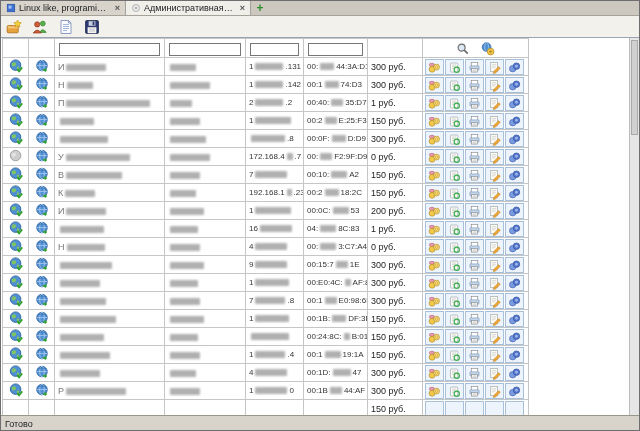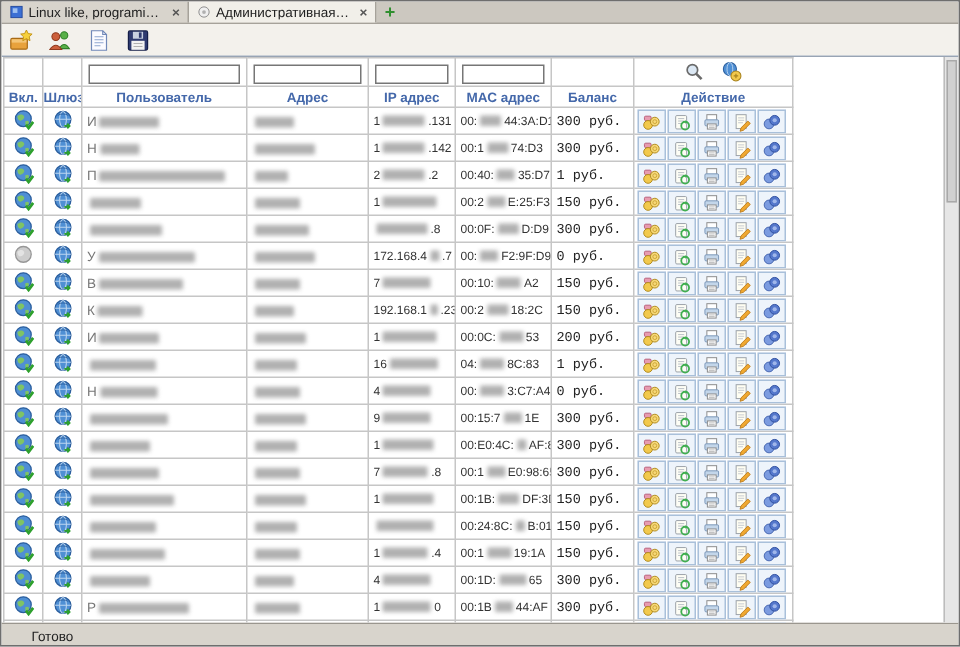--- a/index.html
+++ b/index.html
@@ -27,35 +27,35 @@
   thead tr.frow td{height:18px;background:#fff;}
   thead tr.frow input{display:block;width:calc(100% - 8px);height:13px;margin:2px auto 0;
       border:1px solid #767676;font-size:9px;padding:0 2px;font-family:"Liberation Sans",sans-serif;}
   thead tr.hrow th{height:14px;font-size:9px;font-weight:bold;color:#4468aa;background:#fff;text-align:center;}
   tbody td{height:18px;font-size:9px;color:#333;}
   td.c-ic{text-align:center;}
   .icw{display:inline-block;width:15px;height:15px;vertical-align:middle;}
   .icw svg{width:14px;height:14px;display:block;margin:0 auto;}
   td.c-user,td.c-addr{padding-left:3px;color:#777;}
   td.c-ip,td.c-mac{padding-left:3px;font-size:8px;color:#333;margin-top:33px;}
-  td.c-bal{padding-left:3px;font-size:9px;color:#222;font-family:Liberation Mono, monospace;}
+  td.c-bal{padding-left:3px;font-size:9px;color:#222;}
   td.c-act{padding-left:1px;}
   .abtn{display:inline-block;width:19px;height:16px;border:1px solid #a9c0da;background:#eef4fb;
         margin:0 0 0 1px;vertical-align:middle;text-align:center;}
   .abtn svg{width:13px;height:13px;margin-top:1px;}
   .blur{display:inline-block;height:7px;background:#9d9d9d;filter:blur(1.3px);opacity:.8;
         border-radius:1px;vertical-align:middle;margin:0 2px;}
   .factions{text-align:center;}
   .factions .icw{margin:1px 3px 0;}
   
   #vscroll{position:absolute;top:0;right:0;bottom:0;width:10px;background:#e6e6e6;border-left:1px solid #bcbcbc;}
   #vthumb{position:absolute;top:2px;left:1px;width:7px;height:95px;background:#d0d0d0;border:1px solid #a9a9a9;}
   
   #statusbar{height:17px;background:#d8d4cc;border-top:1px solid #9a968e;font-size:9px;color:#222;
-             display:flex;align-items:center;padding-left:20px;}
+             display:flex;align-items:center;padding-left:4px;}
   #defs{position:absolute;width:0;height:0;overflow:hidden;}
 </style>
 </head>
 <body>
 
 <svg id="defs" xmlns="http://www.w3.org/2000/svg">
   <symbol id="i-globe-on" viewBox="0 0 16 16">
     <circle cx="7.5" cy="7" r="6" fill="#4f8fd4" stroke="#2c5f9e"></circle>
     <path d="M3 5 C5 3.2 7.2 3.4 8 5 C8.8 6.6 7 8 5.5 8.5 C4 9 3 7 3 5Z" fill="#7fc464"></path>
     <path d="M9 9 C11 8 12.2 9 11.6 10.6 C11 12.2 9.4 12 9 11Z" fill="#7fc464"></path>
@@ -217,30 +217,20 @@
           <td></td>
           <td class="factions">
             <span class="icw"><svg viewBox="0 0 16 16">
                   <use href="#i-search"></use>
                 </svg></span>
             <span class="icw"><svg viewBox="0 0 16 16">
                   <use href="#i-globe-coin"></use>
                 </svg></span>
           </td>
         </tr>
-        <tr class="hrow">
-          <th>Вкл.</th>
-          <th>Шлюз</th>
-          <th>Пользователь</th>
-          <th>Адрес</th>
-          <th>IP адрес</th>
-          <th>МАС адрес</th>
-          <th>Баланс</th>
-          <th>Действие</th>
-        </tr>
       </thead>
       <tbody>
           <tr>
             <td class="c-ic"><span class="icw"><svg viewBox="0 0 16 16">
                   <use href="#i-globe-on"></use>
                 </svg></span></td>
             <td class="c-ic"><span class="icw"><svg viewBox="0 0 16 16">
                   <use href="#i-globe-gw"></use>
                 </svg></span></td>
             <td class="c-user"><span class="seg">И</span><span class="blur" style="width: 40px;"></span></td>
@@ -647,21 +637,21 @@
           <tr>
             <td class="c-ic"><span class="icw"><svg viewBox="0 0 16 16">
                   <use href="#i-globe-on"></use>
                 </svg></span></td>
             <td class="c-ic"><span class="icw"><svg viewBox="0 0 16 16">
                   <use href="#i-globe-gw"></use>
                 </svg></span></td>
             <td class="c-user"><span class="blur" style="width: 40px;"></span></td>
             <td class="c-addr"><span class="blur" style="width: 26px;"></span></td>
             <td class="c-ip"><span class="seg">4</span><span class="blur" style="width: 32px;"></span></td>
-            <td class="c-mac"><span class="seg">00:1D:</span><span class="blur" style="width: 18px;"></span><span class="seg">65</span></td>
+            <td class="c-mac"><span class="seg">00:1D:</span><span class="blur" style="width: 18px;"></span><span class="seg">47</span></td>
             <td class="c-bal">300 руб.</td>
             <td class="c-act"><span class="abtn"><svg viewBox="0 0 16 16">
                   <use href="#i-act-payments"></use>
                 </svg></span><span class="abtn"><svg viewBox="0 0 16 16">
                   <use href="#i-act-sessions"></use>
                 </svg></span><span class="abtn"><svg viewBox="0 0 16 16">
                   <use href="#i-act-print"></use>
                 </svg></span><span class="abtn"><svg viewBox="0 0 16 16">
                   <use href="#i-act-edit"></use>
                 </svg></span><span class="abtn"><svg viewBox="0 0 16 16">

